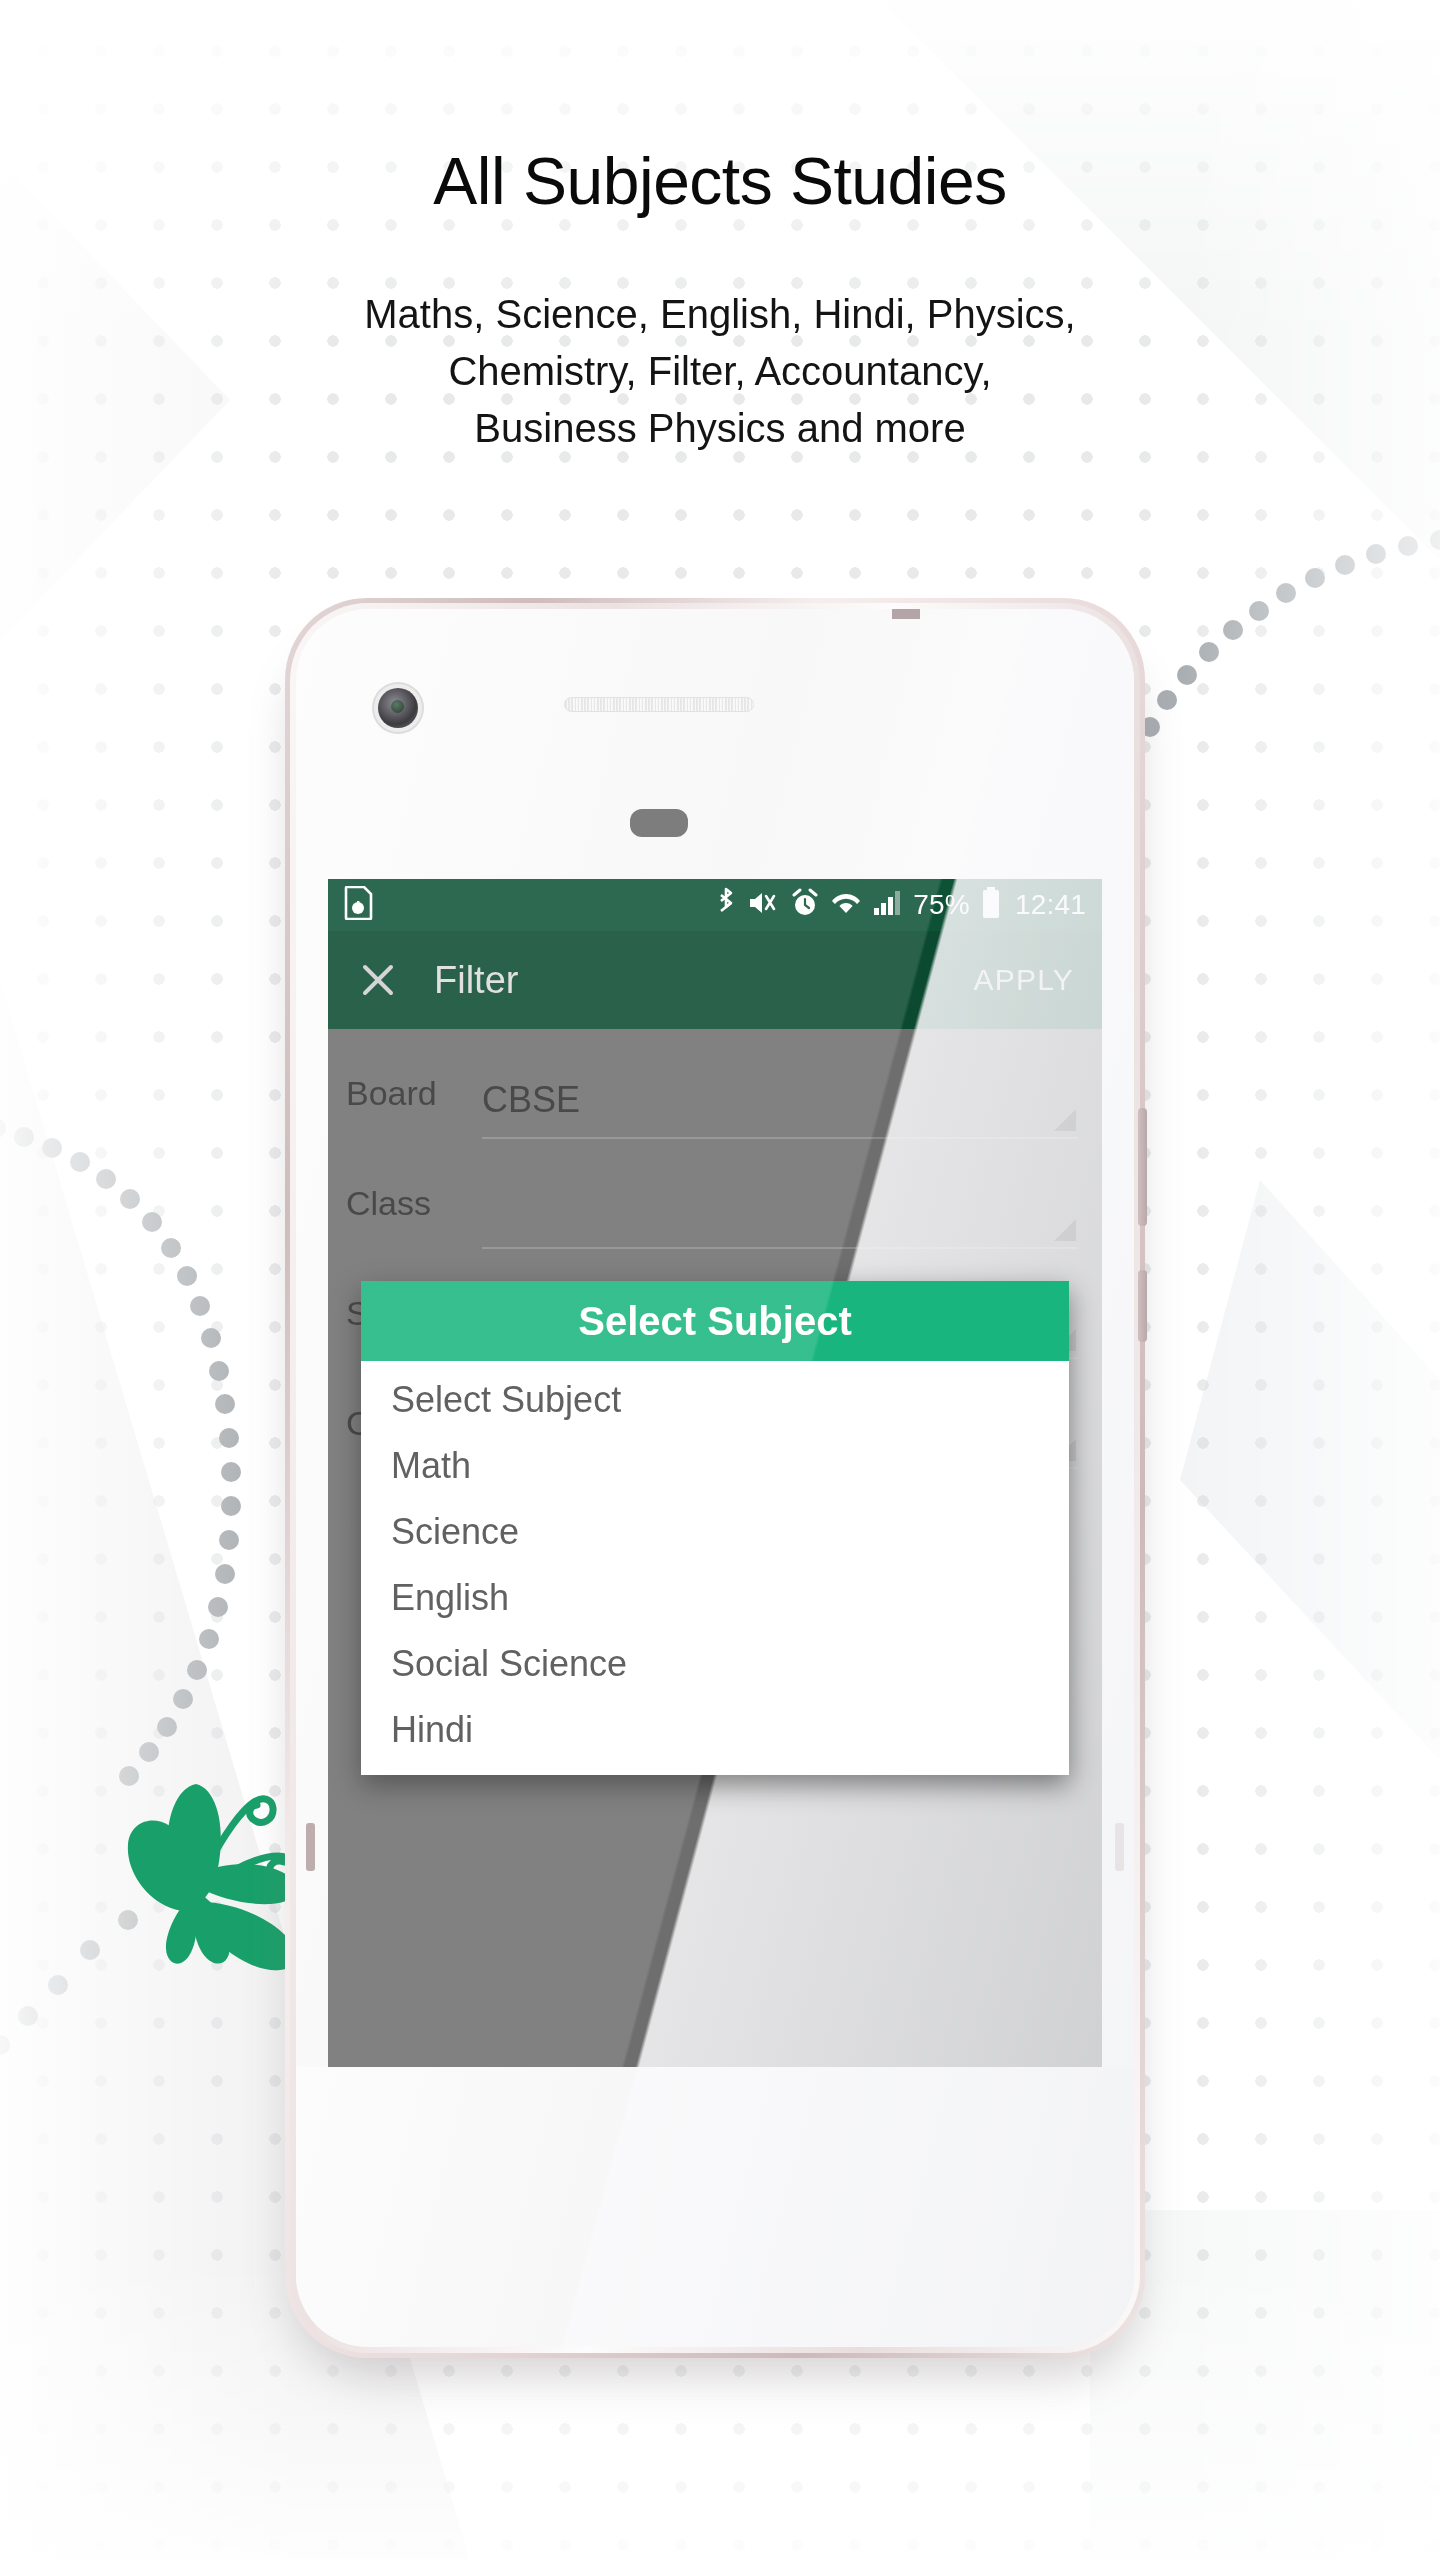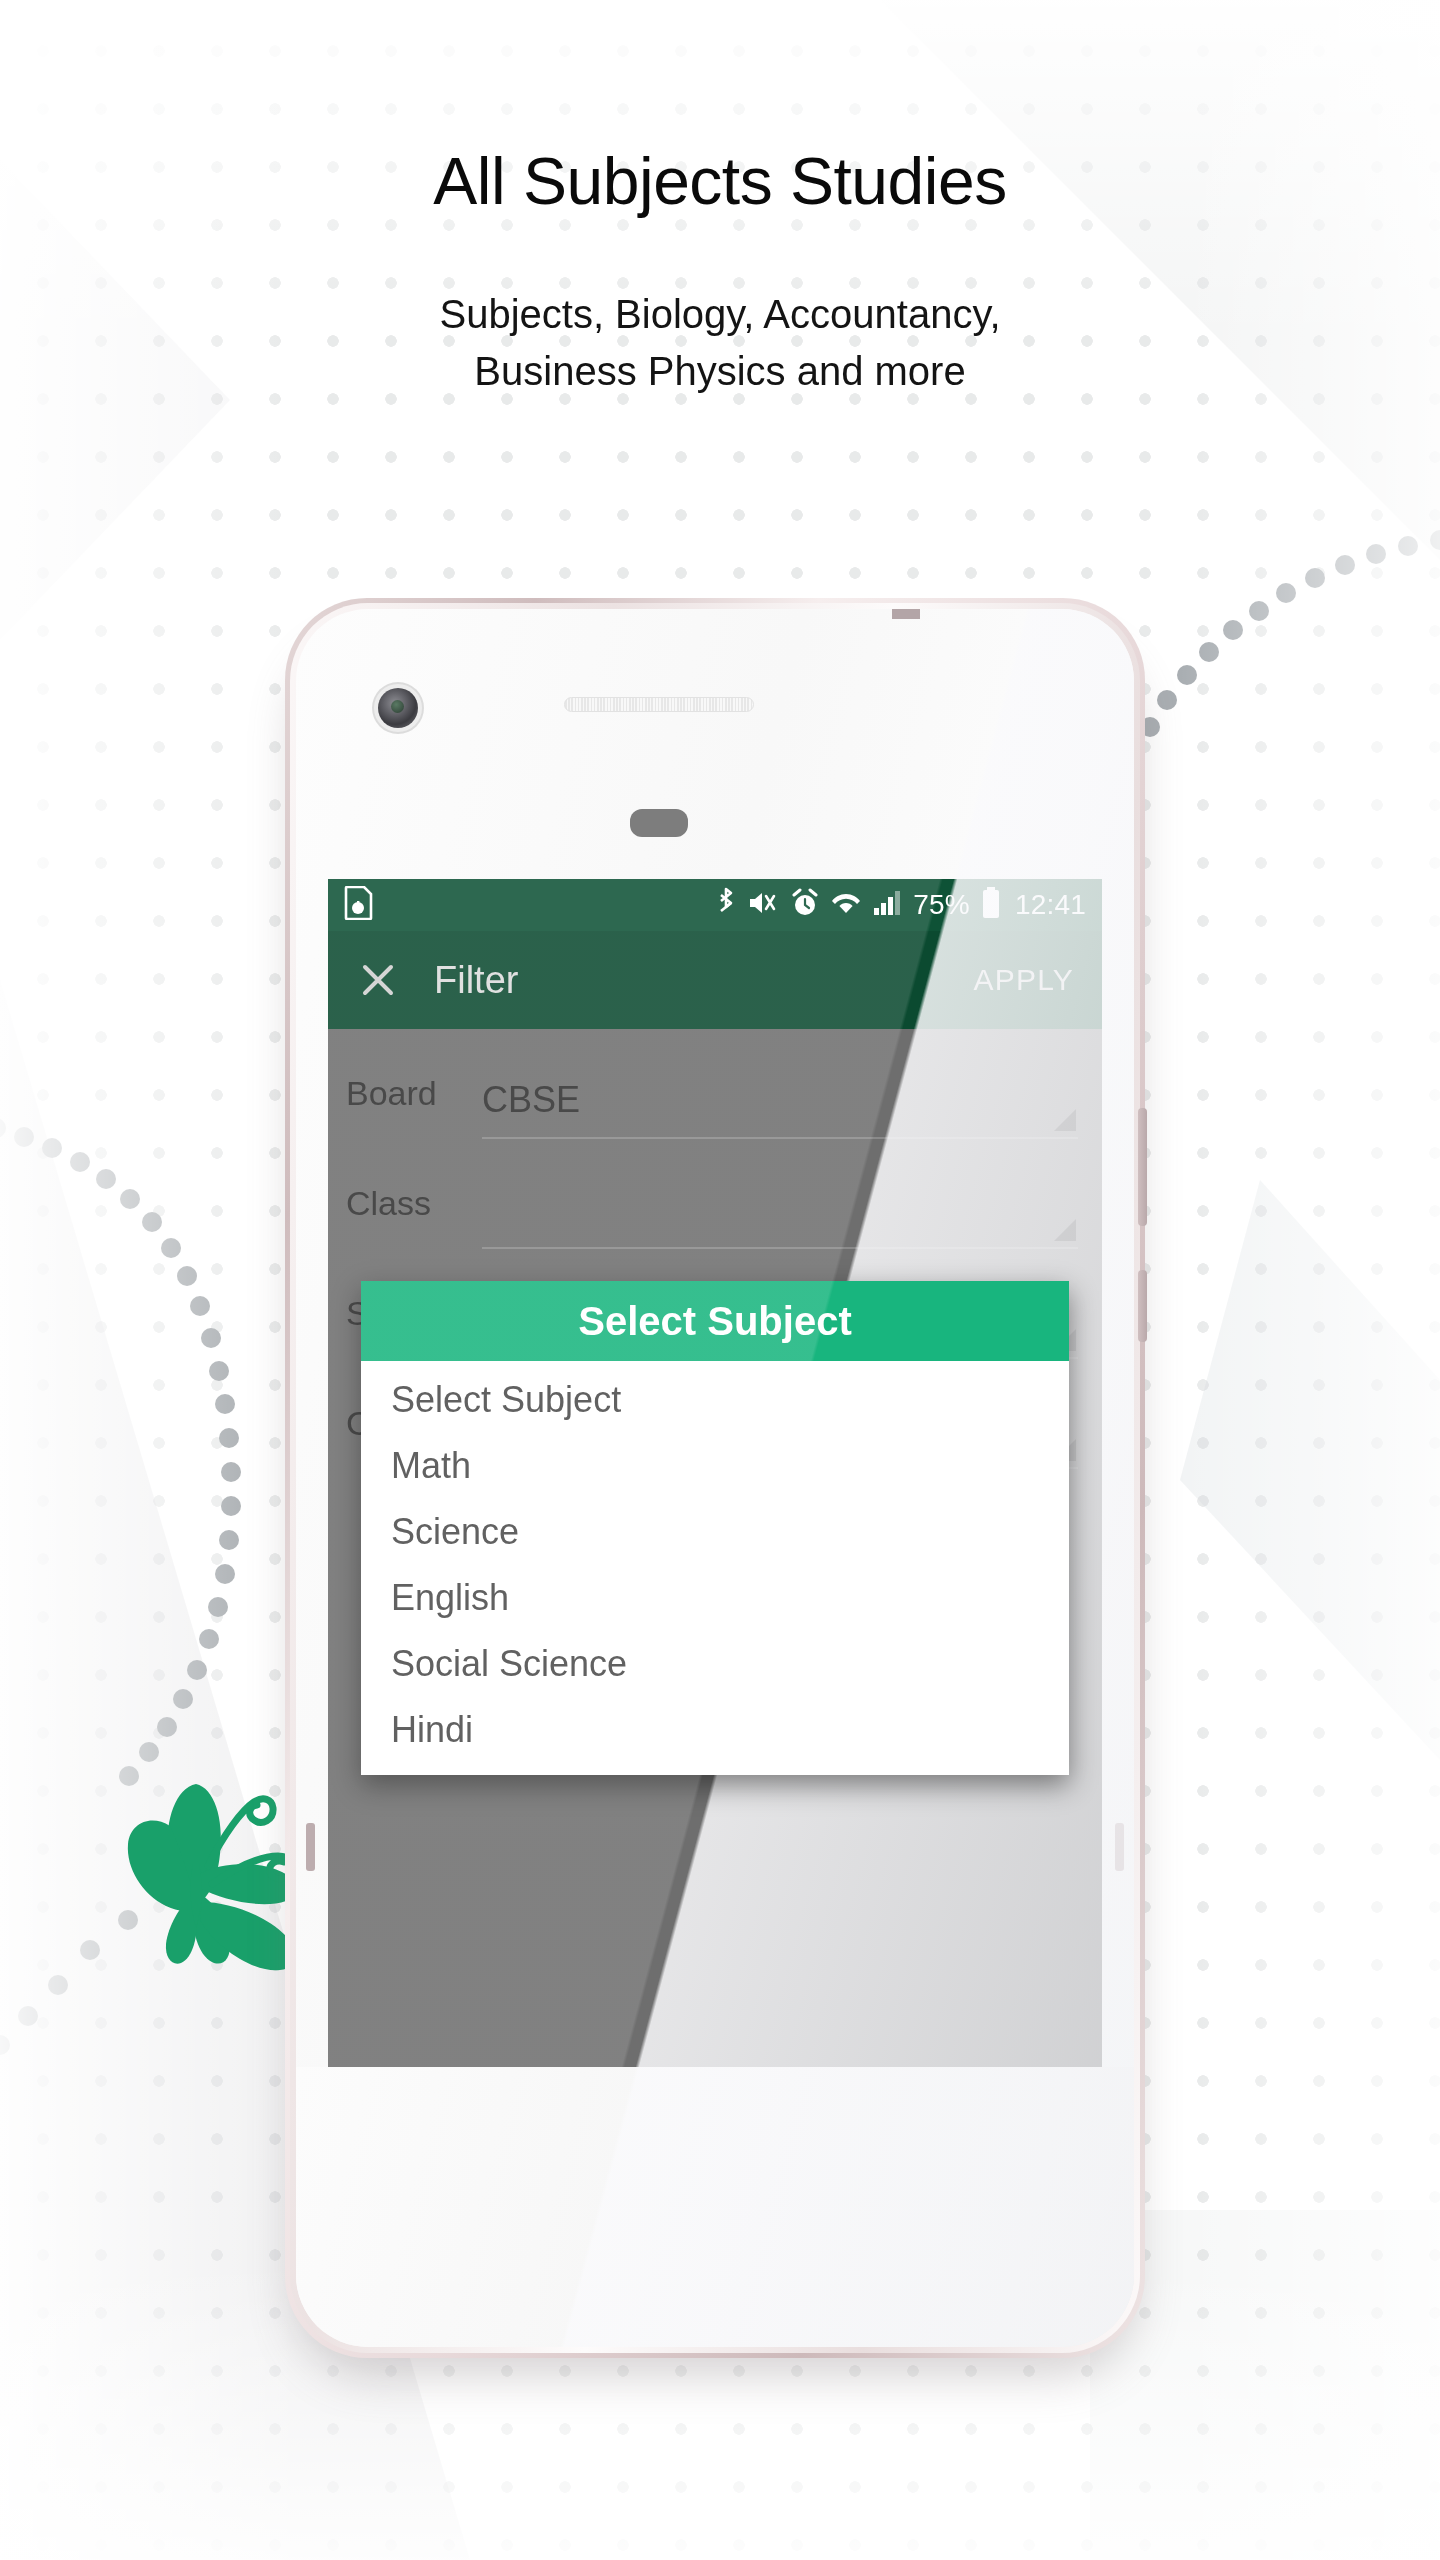--- a/index.html
+++ b/index.html
@@ -271,21 +271,22 @@
   </svg>
 
   <div class="bg-fade-t"></div>
   <div class="bg-fade-l"></div>
   <div class="bg-fade-r"></div>
   <div class="bg-fade-b"></div>
 </div>
 
 <div class="headline">All Subjects Studies</div>
 <div class="subhead">
-  <div>Subjects, Biology, Accountancy,</div>
+  <div>Maths, Science, English, Hindi, Physics,</div>
+  <div>Chemistry, Filter, Accountancy,</div>
   <div>Business Physics and more</div>
 </div>
 
 <div id="butterfly">
   <svg viewBox="0 0 220 230" width="220" height="230">
     <g fill="#19a06a">
       <path d="M100 40 C118 44 128 74 124 110 C121 140 111 156 100 160 C84 154 74 132 72 108 C69 76 80 44 100 40 Z"></path>
       <path d="M74 82 C56 70 34 78 32 100 C30 124 46 150 70 162 C84 169 96 168 101 161 C95 140 86 108 74 82 Z"></path>
       <path d="M104 150 C118 158 132 178 134 198 C135 214 128 222 118 219 C104 214 96 190 97 168 Z"></path>
       <path d="M96 152 C84 162 72 182 70 200 C69 214 76 222 85 219 C97 214 102 192 101 170 Z"></path>

